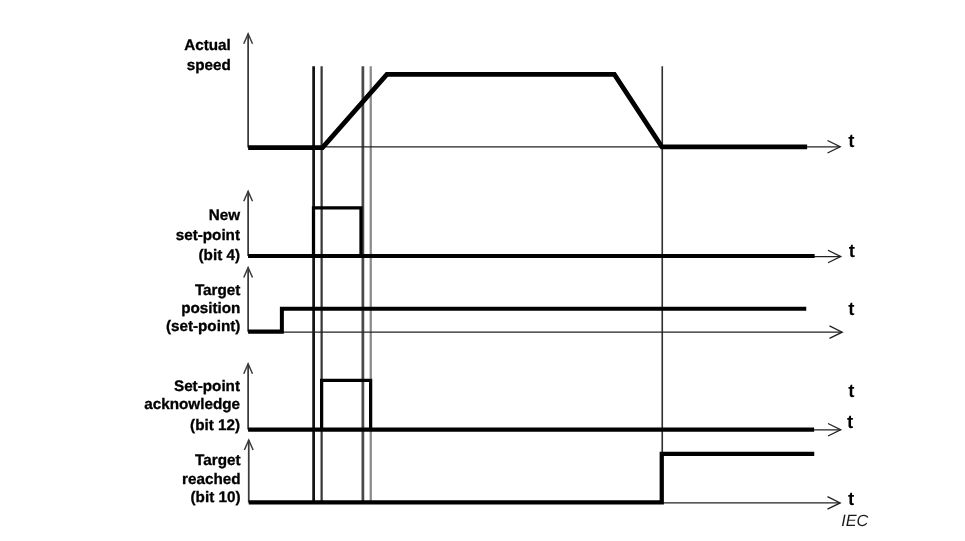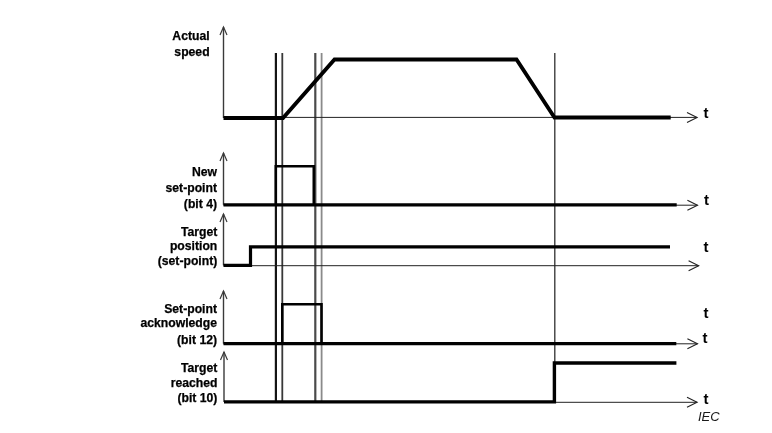--- a/index.html
+++ b/index.html
@@ -4,21 +4,21 @@
 <style>
   html,body{margin:0;padding:0;background:#ffffff;}
   svg{display:block;}
   text{font-family:"Liberation Sans", sans-serif;}
   .lbl{font-weight:bold;font-size:12.2px;fill:#000;stroke:#000;stroke-width:0.25px;}
   .tl{font-weight:bold;font-size:15px;fill:#000;}
   .iec{font-style:italic;font-size:13px;fill:#1a1a1a;}
 </style>
 </head>
 <body>
-<div style="opacity:0.999;will-change:transform;padding-left:25px;">
+<div style="opacity:0.999;will-change:transform;">
     <svg width="772" height="433" viewBox="0 0 772 433">
   <rect x="0" y="0" width="772" height="433" fill="#ffffff"></rect>
 
   <line x1="250.9" y1="53" x2="250.9" y2="401.5" stroke="#141414" stroke-width="2.2"></line>
   <line x1="257.3" y1="53" x2="257.3" y2="401.5" stroke="#383838" stroke-width="1.8"></line>
   <line x1="290.3" y1="53" x2="290.3" y2="401.5" stroke="#4a4a4a" stroke-width="2.2"></line>
   <line x1="296.6" y1="53" x2="296.6" y2="401.5" stroke="#8a8a8a" stroke-width="1.8"></line>
   <line x1="529.8" y1="53" x2="529.8" y2="363" stroke="#303030" stroke-width="1.3"></line>
 
   <line x1="198.5" y1="27" x2="198.5" y2="118" stroke="#3a3a3a" stroke-width="1.4"></line>

